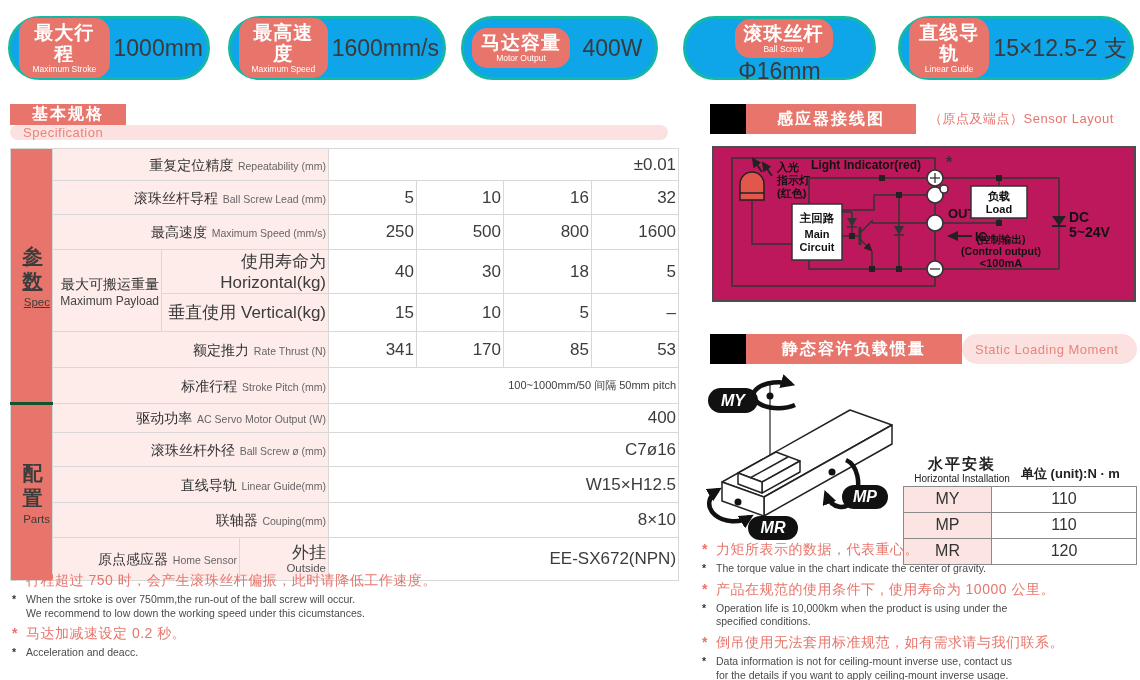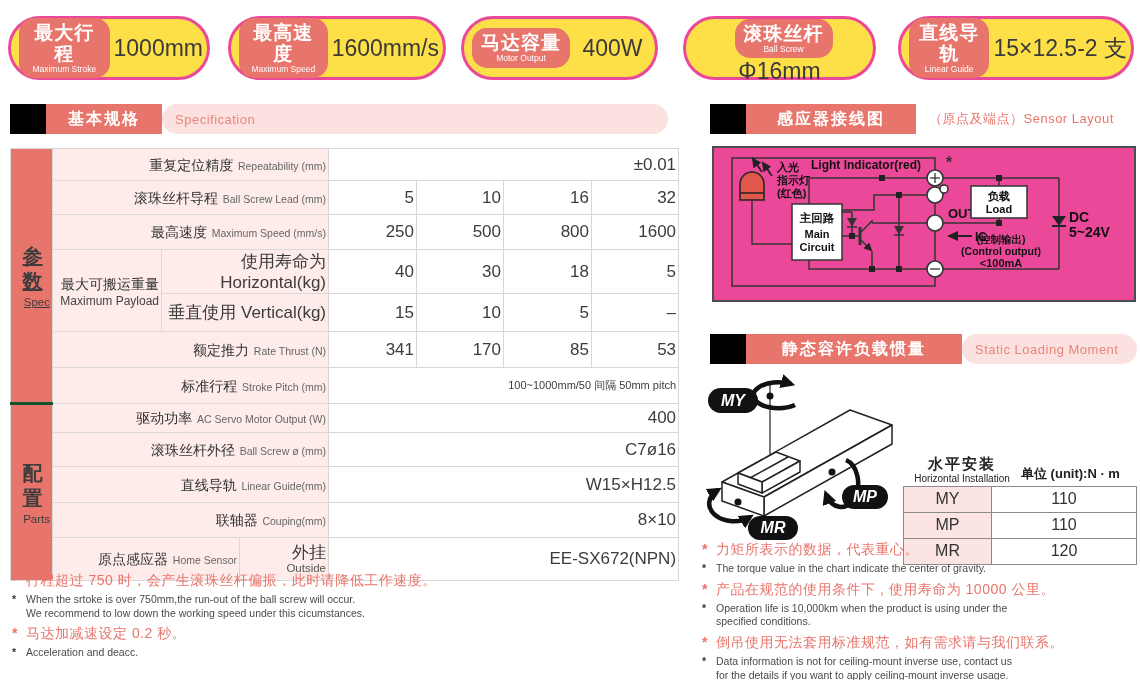--- a/index.html
+++ b/index.html
@@ -1,22 +1,22 @@
 <!DOCTYPE html>
 <html><head>
 <meta charset="utf-8">
 <style>
   * { margin:0; padding:0; box-sizing:border-box; }
   html,body { background:#fff; }
   body { font-family:"Liberation Sans", sans-serif; }
   #page { position:relative; width:1140px; height:680px; background:#ffffff; overflow:hidden; }
 
   
-  .badge { position:absolute; top:16px; height:64px; background:#fde047;
-           border:3px solid #ec4899; border-radius:34px; display:flex; align-items:center; }
+  .badge { position:absolute; top:16px; height:64px; background:#0ea5e9;
+           border:3px solid #14b8a6; border-radius:34px; display:flex; align-items:center; }
   .badge-label { background:#e8756b; border-radius:15px; margin-left:8px; color:#fff;
                  text-align:center; padding:5px 9px 4px; line-height:1.1; }
   .badge-zh { font-size:19px; font-weight:bold; letter-spacing:1px; display:block; }
   .badge-en { font-size:8.5px; display:block; white-space:nowrap; }
   .badge-value { flex:1; text-align:center; font-size:23px; color:#3a3a3a; white-space:nowrap; padding:0 4px; }
 
   
   .sec-header { position:absolute; height:30px; display:flex; }
   .hdr-black { width:36px; background:#000; }
   .hdr-red { background:#e8756b; color:#fff; font-size:16px; font-weight:bold;
@@ -48,21 +48,21 @@
   .note { display:flex; }
   .note .star { width:14px; flex:0 0 14px; font-weight:bold; }
   .note.zh { color:#e8756b; font-size:14px; letter-spacing:0.5px; margin-bottom:3px; }
   .note.zh .star { color:#e8756b; }
   .note.en { color:#4a4a4a; font-size:10.5px; margin-bottom:5px; }
   .note.en .star { color:#333; }
   .note.en .txt { white-space:pre-line; line-height:1.3; }
 
   
   .sensor-box { position:absolute; left:712px; top:146px; width:424px; height:156px;
-                border:2px solid #4d4d4d; background:#ec4899; }
+                border:2px solid #4d4d4d; background:#be185d; }
 
   
   .moment-diagram { position:absolute; left:700px; top:370px; }
   .moment-block { position:absolute; left:903px; top:420px; width:234px;margin-top:36px; }
   .moment-head { display:flex; align-items:flex-end; margin-bottom:2px; }
   .mh-left { width:118px; text-align:center; line-height:1.1; }
   .mh-zh { font-size:15px; font-weight:bold; color:#222; letter-spacing:2px; display:block; }
   .mh-en { font-size:10px; color:#222; display:block; }
   .mh-unit { flex:1; font-size:13px; font-weight:bold; color:#222; padding-bottom:1px; }
   table.moment { width:100%; border-collapse:collapse; table-layout:fixed; }
@@ -106,21 +106,21 @@
     <div class="badge-value">Φ16mm</div>
   </div>
   <div class="badge" style="left:898px;width:236px;">
     <div class="badge-label">
       <span class="badge-zh">直线导轨</span>
       <span class="badge-en">Linear Guide</span>
     </div>
     <div class="badge-value">15×12.5-2 支</div>
   </div>
 
-  <div class="sec-header" style="left:10px;top:104px;width:658px;">
+  <div class="sec-header" style="left:10px;top:104px;width:658px;flex-direction:column;">
     <div class="hdr-black"></div>
     <div class="hdr-red" style="width:116px;">基本规格</div>
     <div class="hdr-strip">Specification</div>
   </div>
 
   <table class="spec">
     <colgroup>
       <col style="width:42px">
         <col style="width:109px">
         <col style="width:78px">

